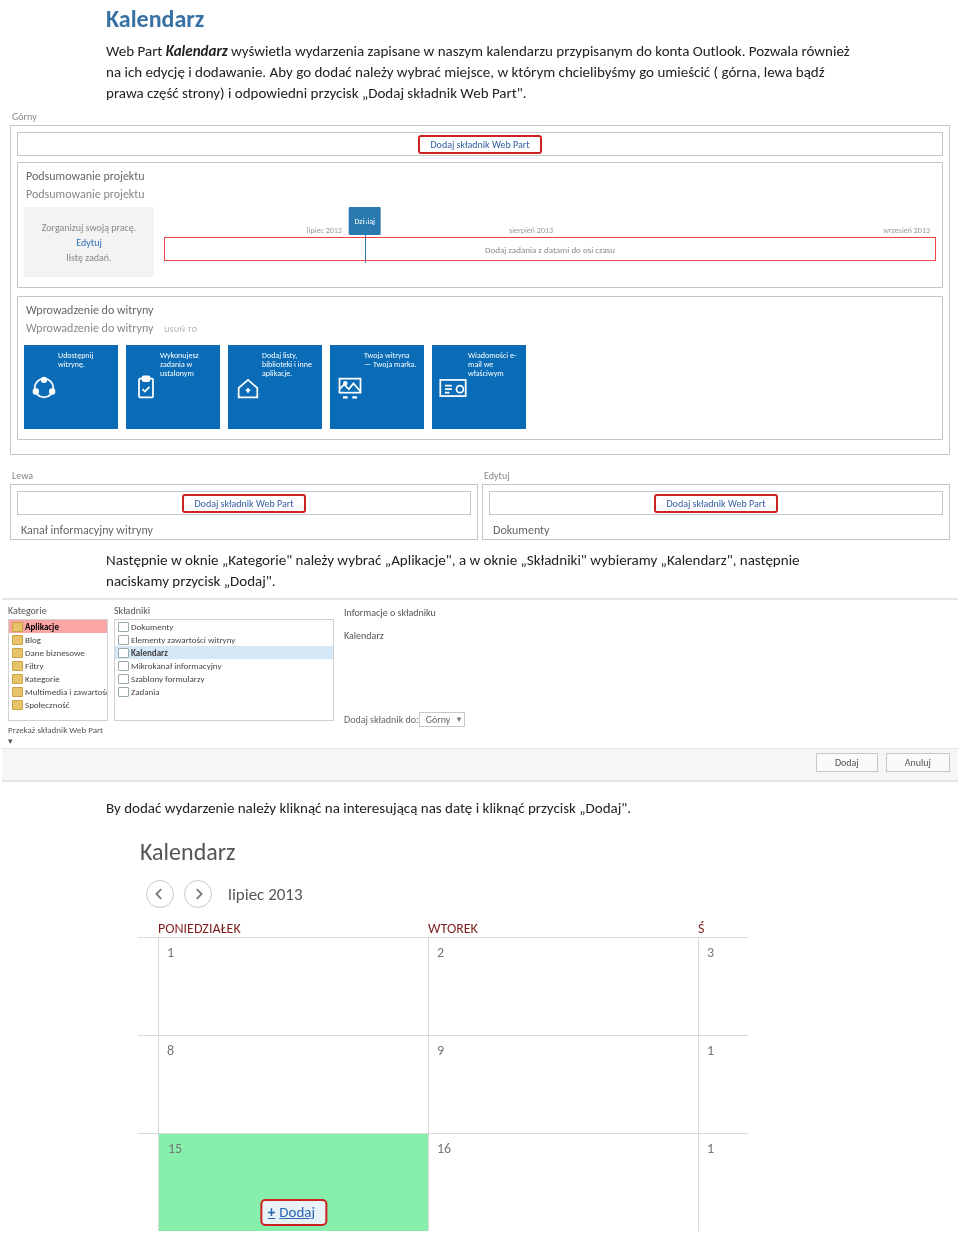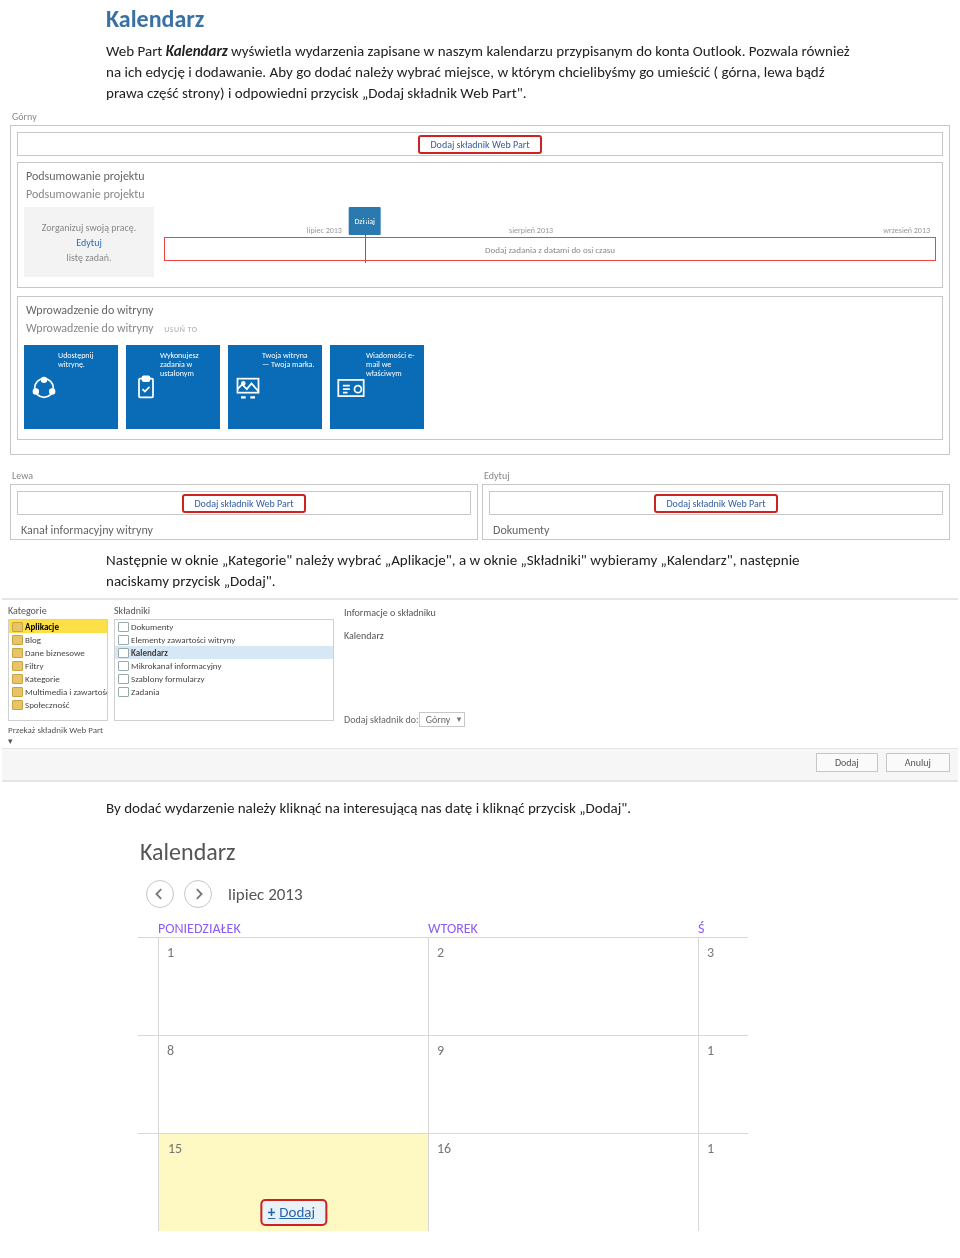--- a/index.html
+++ b/index.html
@@ -145,21 +145,21 @@
     padding: 1px 4px 1px 16px;
     position: relative;
     color: #444;
     white-space: nowrap;
   }
   .cat-item::before {
     content: ""; position: absolute; left: 3px; top: 2px;
     width: 9px; height: 8px; background: #e7c46a;
     border: 1px solid #c9a33f; border-radius: 1px;
   }
-  .cat-item.sel { background: #fde047; color: #000; font-weight: 600;}
+  .cat-item.sel { background: #fca5a5; color: #000; font-weight: 600;}
   .part-item::before {
     content: ""; position: absolute; left: 3px; top: 2px;
     width: 9px; height: 8px; background: #fff;
     border: 1px solid #9aa; border-radius: 1px;
   }
   .part-item.sel { background: #d6e7f6; font-weight: 600; }
   .info-col { padding: 2px 4px; color: #666; }
   .picker-footer {
     display: flex; justify-content: space-between; align-items: center;
     padding: 4px 8px; font-size: 10px; color: #666;
@@ -188,40 +188,40 @@
     margin: 0 0 12px 18px;
   }
   .arrow-btn {
     width: 26px; height: 26px; border: 1px solid #c7c7c7;
     border-radius: 50%; display: flex; align-items: center; justify-content: center;
     font-size: 13px; color: #666; background: #fff;
   }
   .cal-month { font-size: 17px; color: #555; margin-left: 6px;}
   .cal-head-row {
     display: grid; grid-template-columns: 270px 270px 80px;
-    padding-left: 30px; font-size: 14px; color: #8b5cf6;
+    padding-left: 30px; font-size: 14px; color: #7f1d1d;
   }
   .cal-grid {
     margin-left: 10px;
   }
   .cal-row {
     display: grid; grid-template-columns: 20px 270px 270px 60px;
     height: 98px;
   }
   .cal-cell {
     border-top: 1px solid #d8d8d8;
     border-left: 1px solid #d8d8d8;
     padding: 6px 8px;
     font-size: 14px; color: #777;
     position: relative;
   }
   .cal-cell.gutter { border-left: none; }
   .cal-row:first-of-type .cal-cell.gutter { border-top: 1px solid #d8d8d8; }
   .cal-cell.sel {
-    background: #fef9c3;
+    background: #86efac;
     position: relative;
     padding-left: 9px;
   }
   .add-event {
     position: absolute; bottom: 5px; left: 50%; transform: translateX(-50%);
     border: 2px solid #c22; border-radius: 5px;
     padding: 2px 10px 3px 6px;
     color: #2866b0; font-size: 15px;
     display: flex; align-items: center; gap: 4px;
     background: #e9f2f7;
@@ -292,20 +292,29 @@
         </div>
         <div class="tile">
           <div class="icon">
             <svg width="28" height="28" viewBox="0 0 24 24" fill="none" stroke="#fff" stroke-width="1.5">
                 <rect x="6" y="4" width="12" height="16" rx="1"></rect>
                 <rect x="9" y="2" width="6" height="4" rx="1" fill="#fff"></rect>
                 <path d="M9 13l2 2 4-4"></path>
               </svg>
           </div>
           <div class="cap">Wykonujesz zadania w ustalonym</div>
+        </div>
+        <div class="tile">
+          <div class="icon">
+            <svg width="28" height="28" viewBox="0 0 24 24" fill="none" stroke="#fff" stroke-width="1.5">
+                <path d="M4 12 L12 5 L20 12 V20 H4 Z"></path>
+                <path d="M12 12v4 M10 14h4"></path>
+              </svg>
+          </div>
+          <div class="cap">Dodaj listy, biblioteki i inne aplikacje.</div>
         </div>
         <div class="tile">
           <div class="icon">
             <svg width="28" height="26" viewBox="0 0 24 22" fill="none" stroke="#fff" stroke-width="1.5">
                 <rect x="3" y="3" width="18" height="12"></rect>
                 <path d="M3 12l4-4 4 4 4-5 6 7"></path>
                 <circle cx="8" cy="7" r="1.2" fill="#fff"></circle>
                 <path d="M6 19h4 M14 19h4" stroke-width="2"></path>
               </svg>
           </div>

